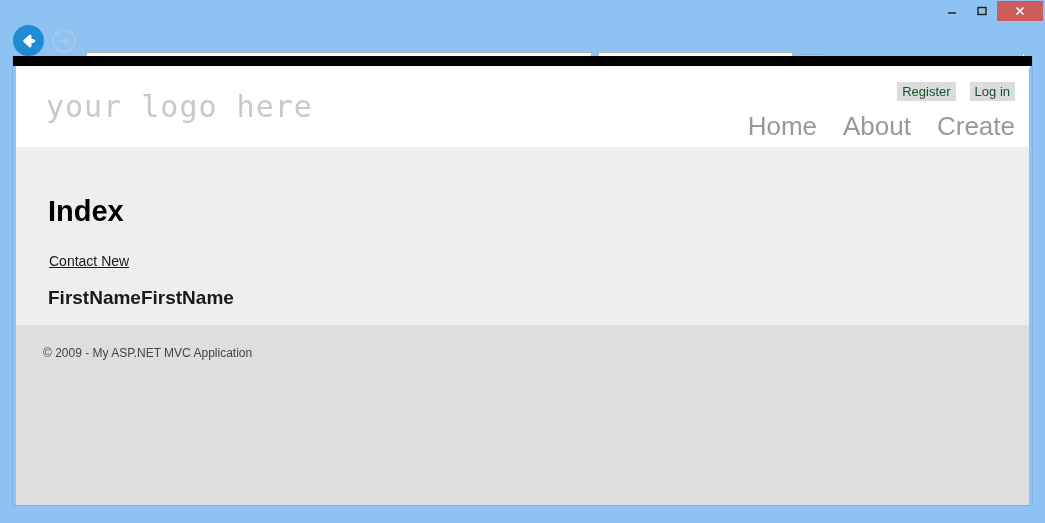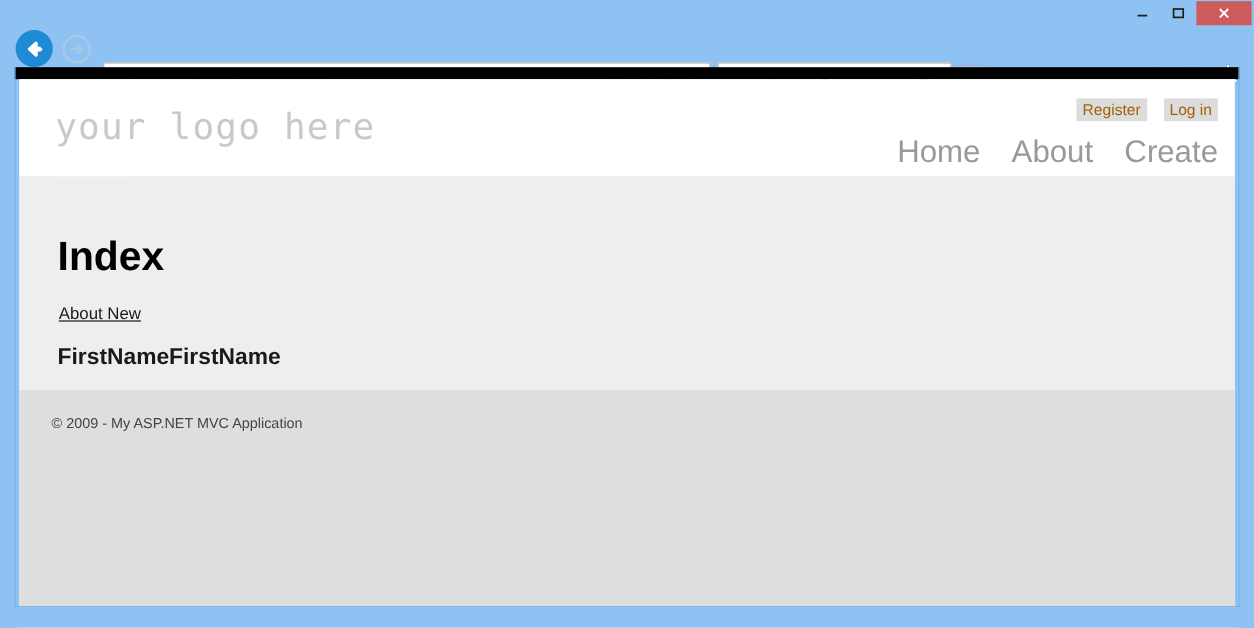--- a/index.html
+++ b/index.html
@@ -238,21 +238,21 @@
   }
   .acct-links {
     position: absolute;
     right: 14px;
     top: 16px;
     display: flex;
     gap: 14px;
   }
   .acct-link {
     font-size: 13px;
-    color: #a16207;
+    color: #14532d;
     background: #dcdcdc;
     padding: 2px 5px;
     text-decoration: none;
     white-space: nowrap;
   }
   .mainnav {
     position: absolute;
     right: 14px;
     top: 45px;
     display: flex;
@@ -271,21 +271,21 @@
     left: 0;
     top: 81px;
     width: 1013px;
     height: 178px;
     background: #eeeeee;
   }
   .page-title {
     position: absolute;
     left: 32px;
     top: 48px;
-    font-size: 34px;
+    font-size: 29px;
     font-weight: bold;
     color: #000000;
     margin: 0;
   }
   .create-link {
     position: absolute;
     left: 33px;
     top: 106px;
     font-size: 14px;
     color: #1a1a1a;
@@ -489,21 +489,21 @@
         <a href="#">Home</a>
         <a href="#">About</a>
         <a href="#">Create</a>
       </div>
     </div>
 
     <div class="logo-blob"></div>
 
     <div class="content">
       <h1 class="page-title">Index</h1>
-      <a class="create-link" href="#">About New</a>
+      <a class="create-link" href="#">Contact New</a>
       <div class="table-head">
         <span>FirstName</span>
           <span>FirstName</span>
       </div>
     </div>
 
     <div class="site-footer">
       <div class="footer-text">© 2009 - My ASP.NET MVC Application</div>
     </div>
   </div>

